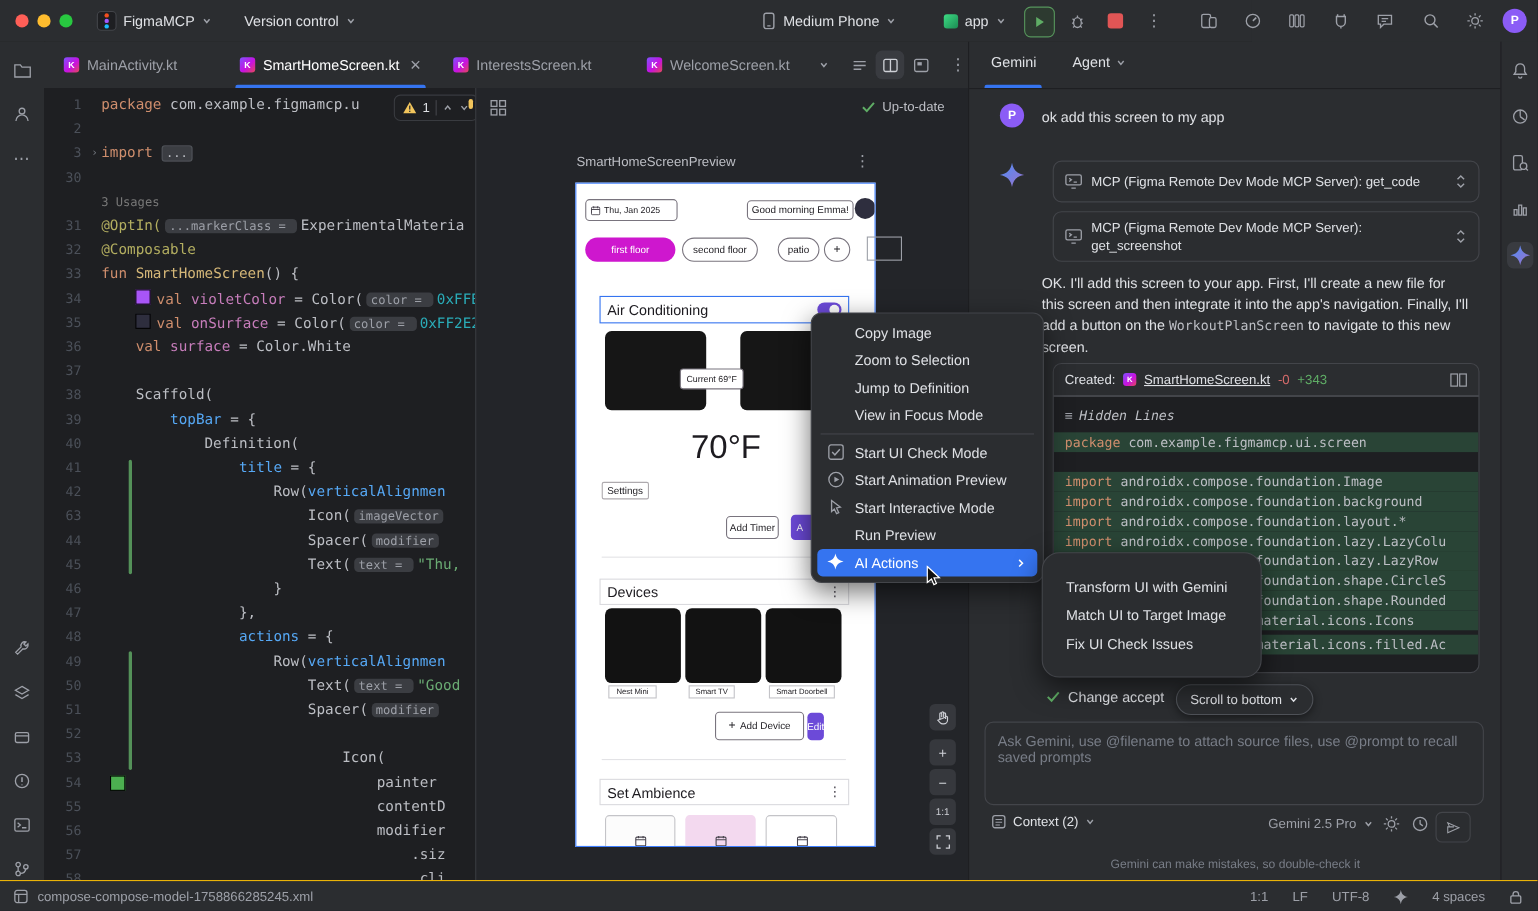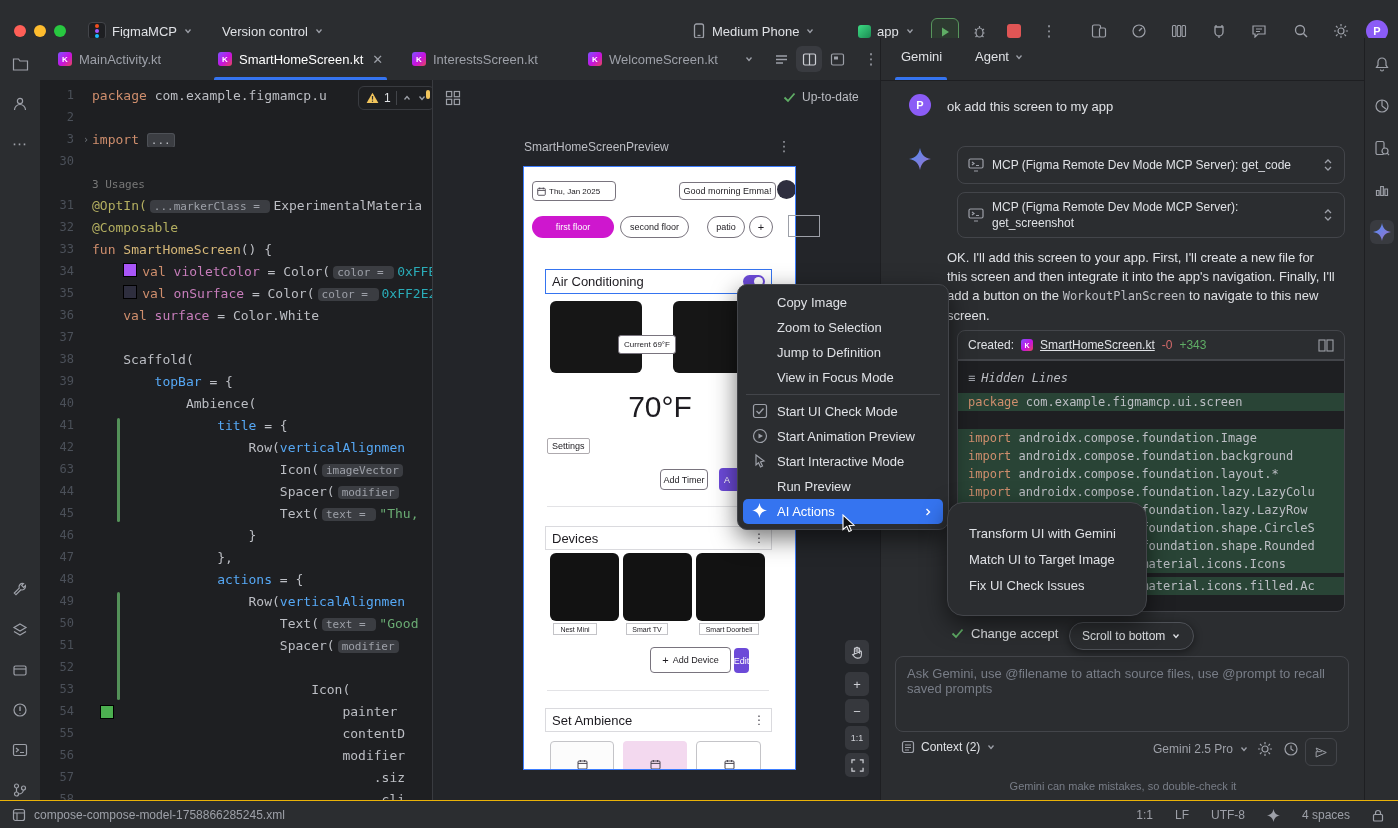--- a/index.html
+++ b/index.html
@@ -2,21 +2,21 @@
 <html><head>
 <meta charset="utf-8">
 <style>
   html,body{margin:0;padding:0;background:#1E1F22}
   #root{position:relative;width:1398px;height:828px;overflow:hidden;background:#2B2D30;
         font-family:"Liberation Sans",sans-serif;color:#DFE1E5;font-size:13px}
   .flex{display:flex;align-items:center}
   svg{display:block}
 
   
-  #titlebar{position:absolute;left:0;top:12px;width:1138px;height:38px;background:#2B2D30;border-bottom:1px solid #1E1F22}
+  #titlebar{position:absolute;left:0;top:0;width:1138px;height:38px;background:#2B2D30;border-bottom:1px solid #1E1F22}
   .tdot{position:absolute;top:13px;width:12px;height:12px;border-radius:50%}
   .tbitem{position:absolute;top:0;height:38px;display:flex;align-items:center;gap:6px;color:#DFE1E5;font-size:13px}
   .chevd{width:10px;height:10px}
   .tico{display:flex;align-items:center;justify-content:center;width:26px;height:26px;border-radius:6px;color:#CED0D6}
 
   
   #leftstrip{position:absolute;left:0;top:38px;width:40px;height:762px;background:#2B2D30;border-right:1px solid #1E1F22}
   #rightstrip{position:absolute;left:1364px;top:38px;width:34px;height:762px;background:#2B2D30;border-left:1px solid #1E1F22}
   .stripico{position:absolute;left:8px;width:24px;height:24px;display:flex;align-items:center;justify-content:center;color:#9DA0A8;border-radius:6px}
   #rightstrip .stripico{left:5px}
@@ -315,21 +315,21 @@
     <div class="crow" style="top:92px"><span class="ln"></span><span class="fld"></span><span class="ct"><span class="usages">3 Usages</span></span></div>
     <div class="crow" style="top:114px"><span class="ln">31</span><span class="fld"></span><span class="ct"><span class="ann">@OptIn(</span><span class="inlay">...markerClass = </span><span>ExperimentalMateria</span></span></div>
     <div class="crow" style="top:136px"><span class="ln">32</span><span class="fld"></span><span class="ct"><span class="ann">@Composable</span></span></div>
     <div class="crow" style="top:158px"><span class="ln">33</span><span class="fld"></span><span class="ct"><span class="kw">fun </span><span class="fn">SmartHomeScreen</span><span>() {</span></span></div>
     <div class="crow" style="top:180px"><span class="ln">34</span><span class="fld"></span><span class="ct" style="padding-left:4ch"><span class="swatch" style="background:#A855F7"></span><span class="kw">val </span><span class="prop">violetColor</span><span> = Color(</span><span class="inlay">color = </span><span class="num">0xFFB</span></span></div>
     <div class="crow" style="top:202px"><span class="ln">35</span><span class="fld"></span><span class="ct" style="padding-left:4ch"><span class="swatch" style="background:#2E2E3E"></span><span class="kw">val </span><span class="prop">onSurface</span><span> = Color(</span><span class="inlay">color = </span><span class="num">0xFF2E2</span></span></div>
     <div class="crow" style="top:224px"><span class="ln">36</span><span class="fld"></span><span class="ct" style="padding-left:4ch"><span class="kw">val </span><span class="prop">surface</span><span> = Color.White</span></span></div>
     <div class="crow" style="top:246px"><span class="ln">37</span><span class="fld"></span><span class="ct"></span></div>
     <div class="crow" style="top:268px"><span class="ln">38</span><span class="fld"></span><span class="ct" style="padding-left:4ch"><span>Scaffold(</span></span></div>
     <div class="crow" style="top:290px"><span class="ln">39</span><span class="fld"></span><span class="ct" style="padding-left:8ch"><span class="argc">topBar</span><span> = {</span></span></div>
-    <div class="crow" style="top:312px"><span class="ln">40</span><span class="fld"></span><span class="ct" style="padding-left:12ch"><span>Ambience(</span></span></div>
+    <div class="crow" style="top:312px"><span class="ln">40</span><span class="fld"></span><span class="ct" style="padding-left:12ch"><span>Definition(</span></span></div>
     <div class="crow" style="top:334px"><span class="ln">41</span><span class="fld"></span><span class="ct" style="padding-left:16ch"><span class="argc">title</span><span> = {</span></span></div>
     <div class="crow" style="top:356px"><span class="ln">42</span><span class="fld"></span><span class="ct" style="padding-left:20ch"><span>Row(</span><span class="argc">verticalAlignmen</span></span></div>
     <div class="crow" style="top:378px"><span class="ln">63</span><span class="fld"></span><span class="ct" style="padding-left:24ch"><span>Icon(</span><span class="inlay">imageVector</span></span></div>
     <div class="crow" style="top:400px"><span class="ln">44</span><span class="fld"></span><span class="ct" style="padding-left:24ch"><span>Spacer(</span><span class="inlay">modifier</span></span></div>
     <div class="crow" style="top:422px"><span class="ln">45</span><span class="fld"></span><span class="ct" style="padding-left:24ch"><span>Text(</span><span class="inlay">text = </span><span class="strc">"Thu,</span></span></div>
     <div class="crow" style="top:444px"><span class="ln">46</span><span class="fld"></span><span class="ct" style="padding-left:20ch"><span>}</span></span></div>
     <div class="crow" style="top:466px"><span class="ln">47</span><span class="fld"></span><span class="ct" style="padding-left:16ch"><span>},</span></span></div>
     <div class="crow" style="top:488px"><span class="ln">48</span><span class="fld"></span><span class="ct" style="padding-left:16ch"><span class="argc">actions</span><span> = {</span></span></div>
     <div class="crow" style="top:510px"><span class="ln">49</span><span class="fld"></span><span class="ct" style="padding-left:20ch"><span>Row(</span><span class="argc">verticalAlignmen</span></span></div>
     <div class="crow" style="top:532px"><span class="ln">50</span><span class="fld"></span><span class="ct" style="padding-left:24ch"><span>Text(</span><span class="inlay">text = </span><span class="strc">"Good</span></span></div>

